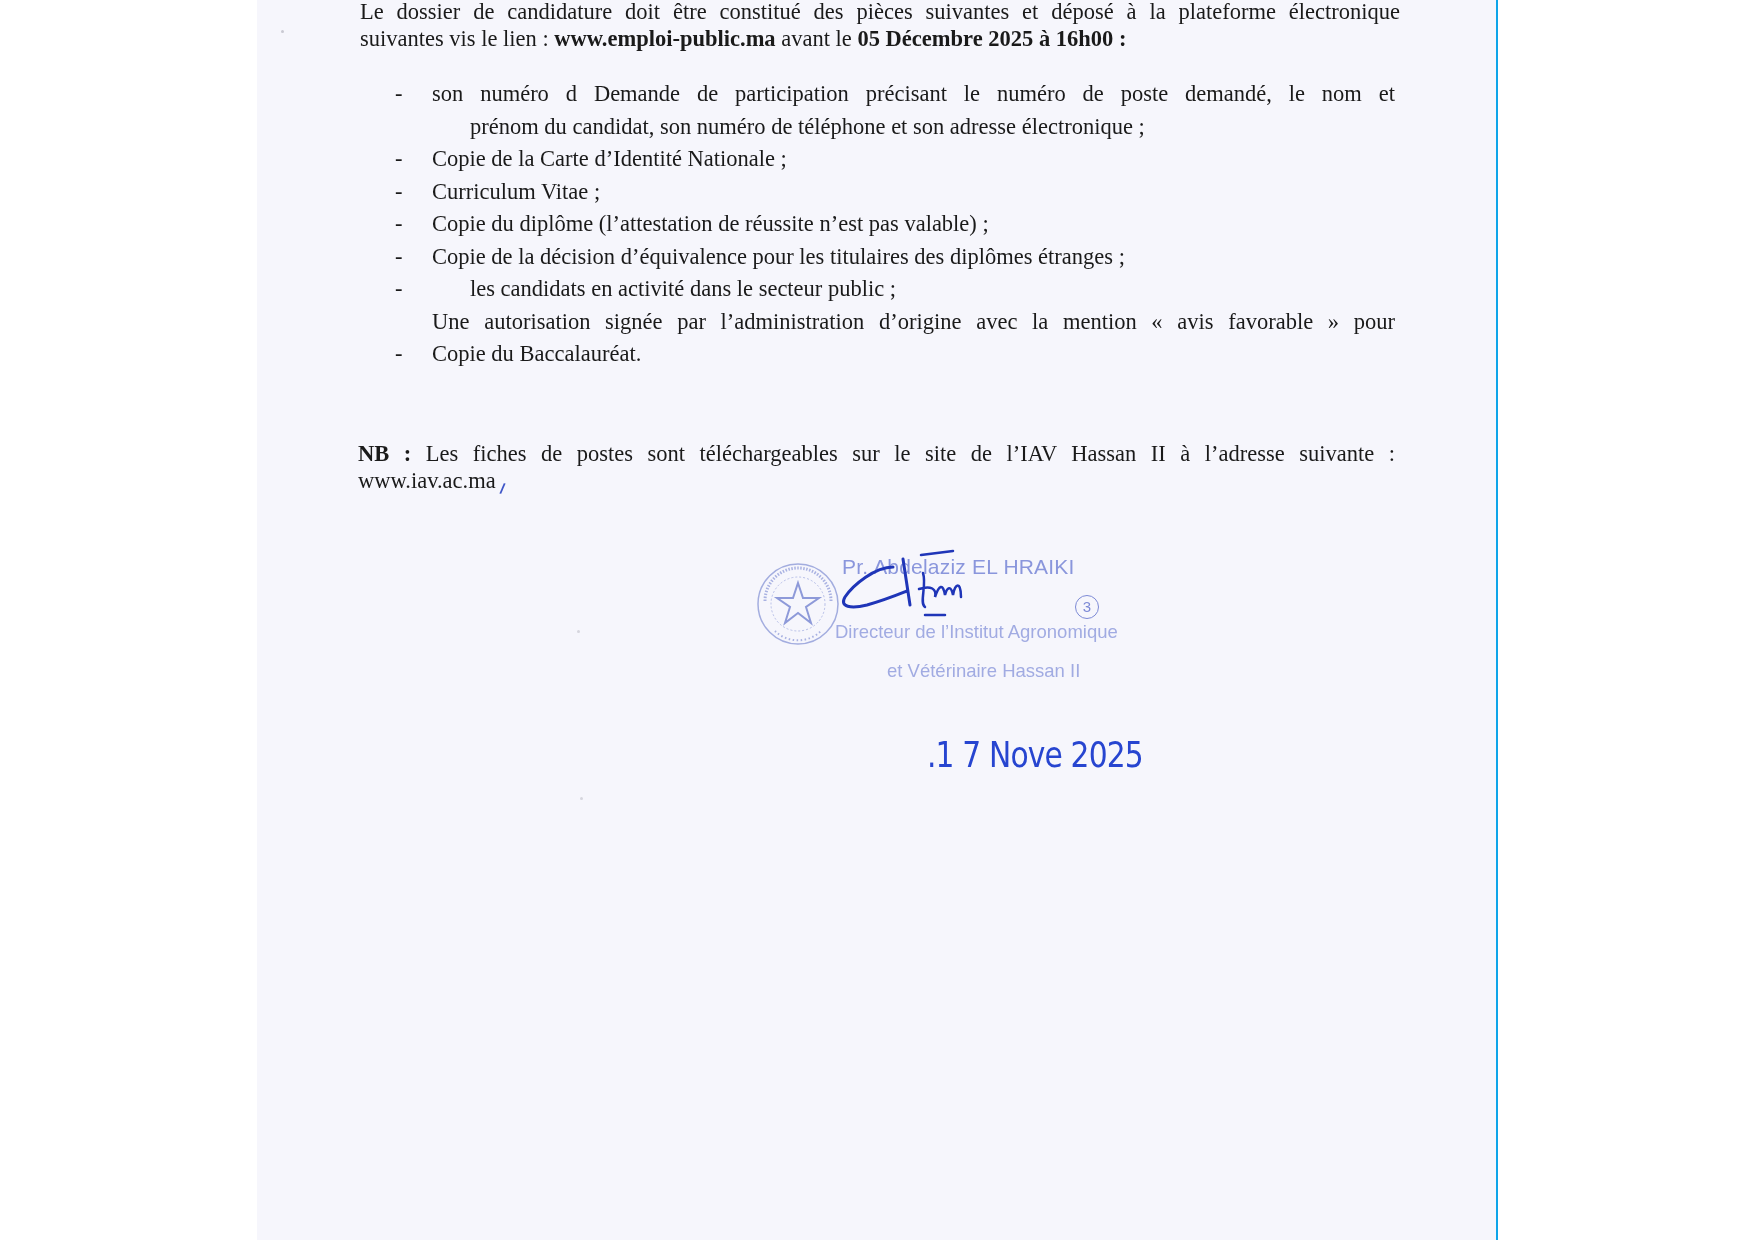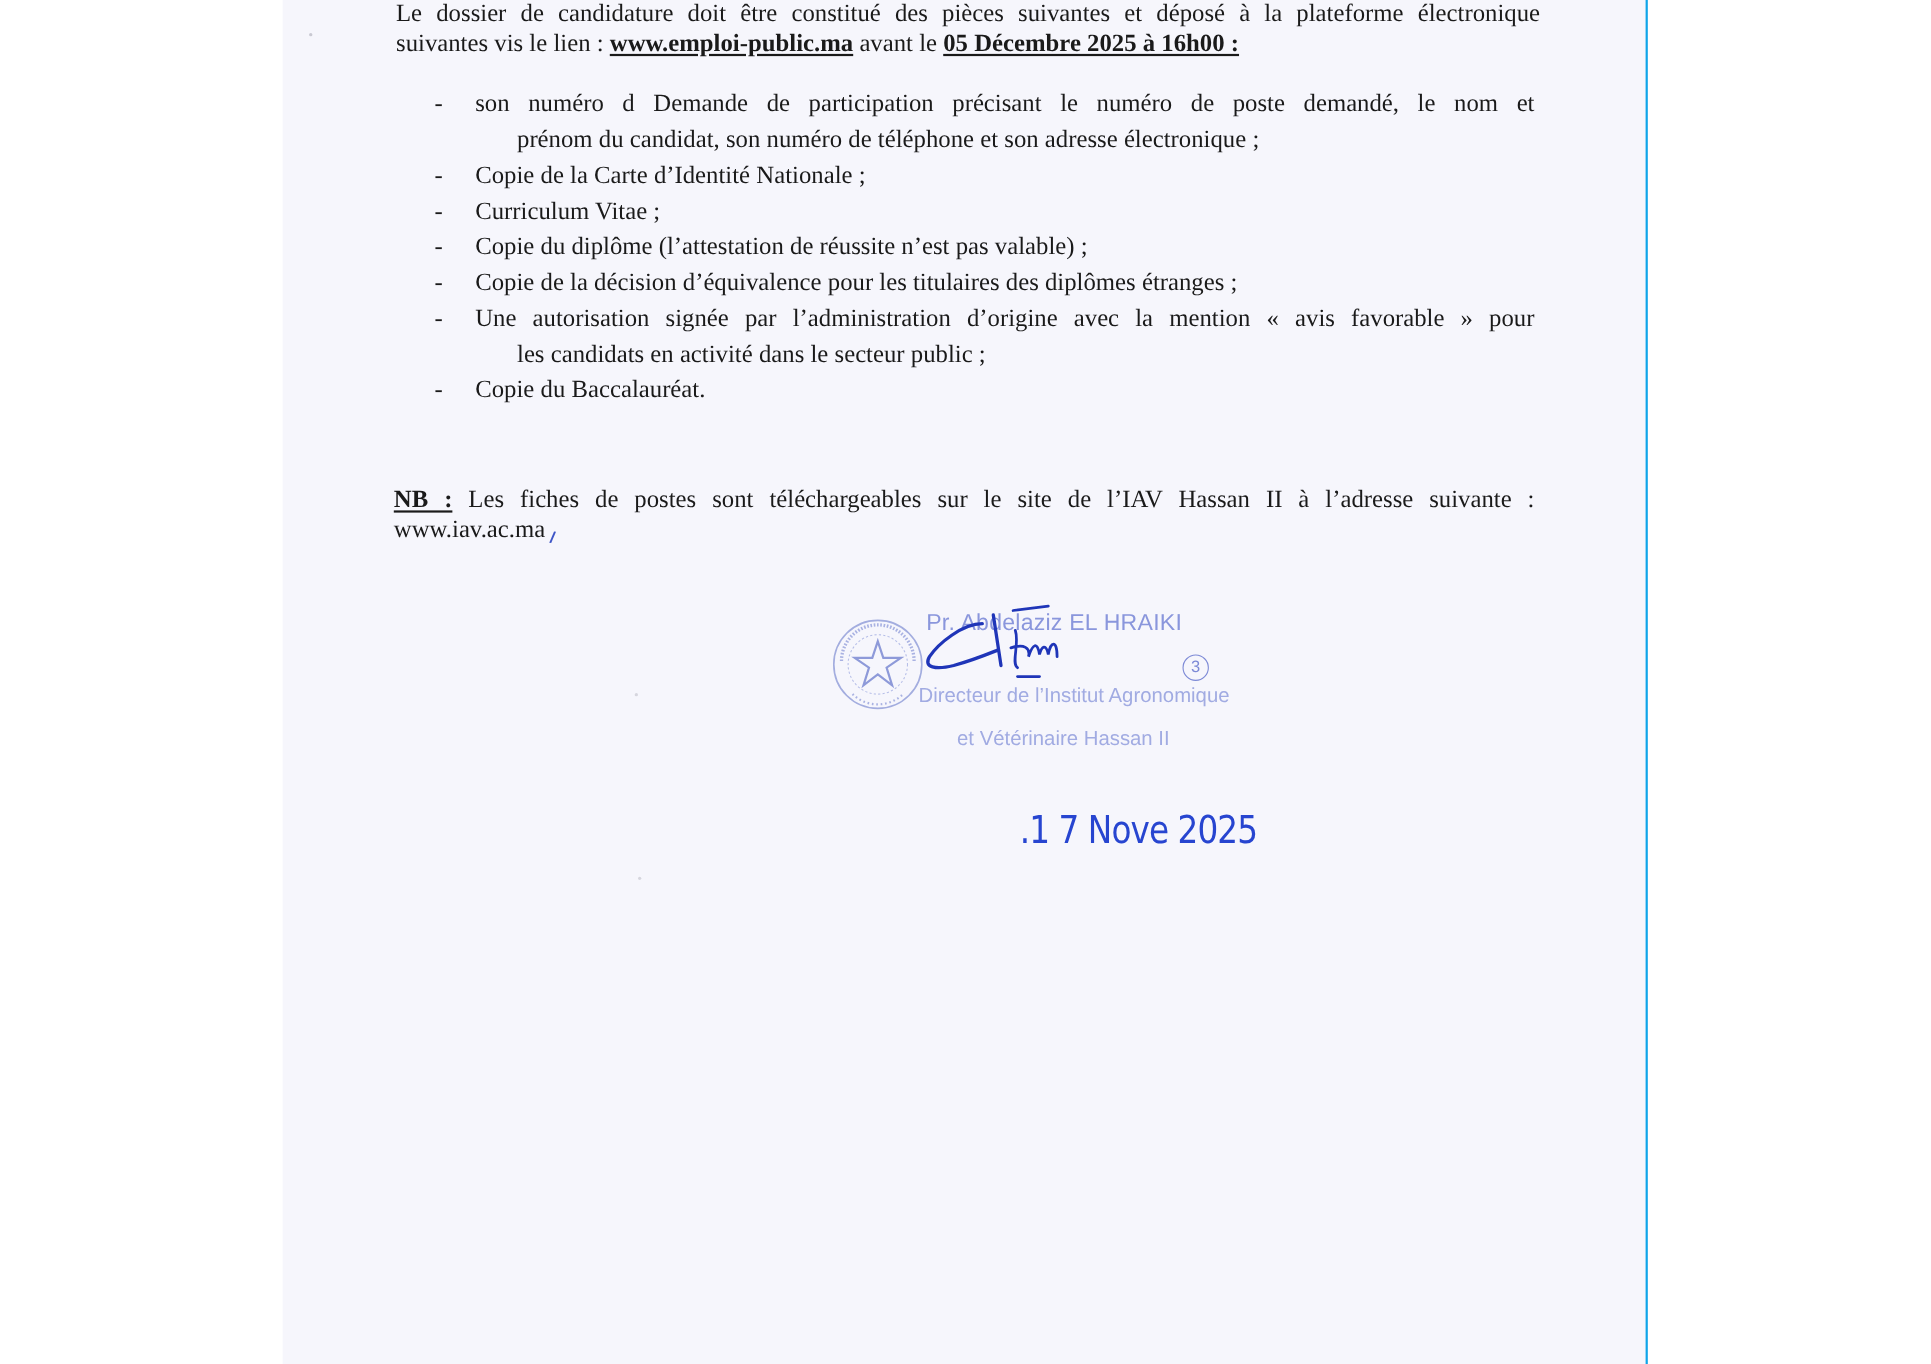--- a/index.html
+++ b/index.html
@@ -29,21 +29,21 @@
     .intro {
       position: absolute;
       left: 103px;
       top: -2px;
       width: 1040px;
       text-align: justify;
       text-align-last: left;
     }
     .intro .line { display: block; }
     .intro .line1 { text-align: justify; text-align-last: justify; }
-    .u { text-decoration: underline; text-underline-offset: 3px; }
+    .u { text-underline-offset: 3px; }
     .b { font-weight: bold; }
 
     .list {
       position: absolute;
       left: 138px;
       top: 78px;
       width: 1000px;
       margin: 0;
       padding: 0;
       list-style: none;
@@ -109,21 +109,21 @@
       line-height: 22px;
       text-align: center;
     }
     .sig .title1, .sig .title2 {
       position: absolute;
       color: #a1abe2;
       font-size: 18.5px;
       white-space: nowrap;
     }
     .sig .title1 { left: 80px; top: 76px; }
-    .sig .title2 { left: 115px; top: 115px; }
+    .sig .title2 { left: 132px; top: 115px; }
     .sig .seal {
       position: absolute;
       left: 0;
       top: 16px;
       width: 86px;
       height: 86px;
     }
     .sig .scribble {
       position: absolute;
       left: 60px;
@@ -180,22 +180,22 @@
     <li>
       <span class="dash">-</span>
       <span>Copie du diplôme (l’attestation de réussite n’est pas valable) ;</span>
     </li>
     <li>
       <span class="dash">-</span>
       <span>Copie de la décision d’équivalence pour les titulaires des diplômes étranges ;</span>
     </li>
     <li class="multi">
       <span class="dash">-</span>
+      <span class="line last">les candidats en activité dans le secteur public ;</span>
       <span class="line">Une autorisation signée par l’administration d’origine avec la mention « avis favorable » pour</span>
-      <span class="line last">les candidats en activité dans le secteur public ;</span>
     </li>
     <li>
       <span class="dash">-</span>
       <span>Copie du Baccalauréat.</span>
     </li>
   </ul>
 
   <div class="nb text">
     <span class="line1"><span class="u b">NB :</span><span> Les fiches de postes sont téléchargeables sur le site de l’IAV Hassan II à l’adresse suivante :</span></span>
     <span class="line2"><span>www.iav.ac.ma</span><span class="tick">ı</span></span>

